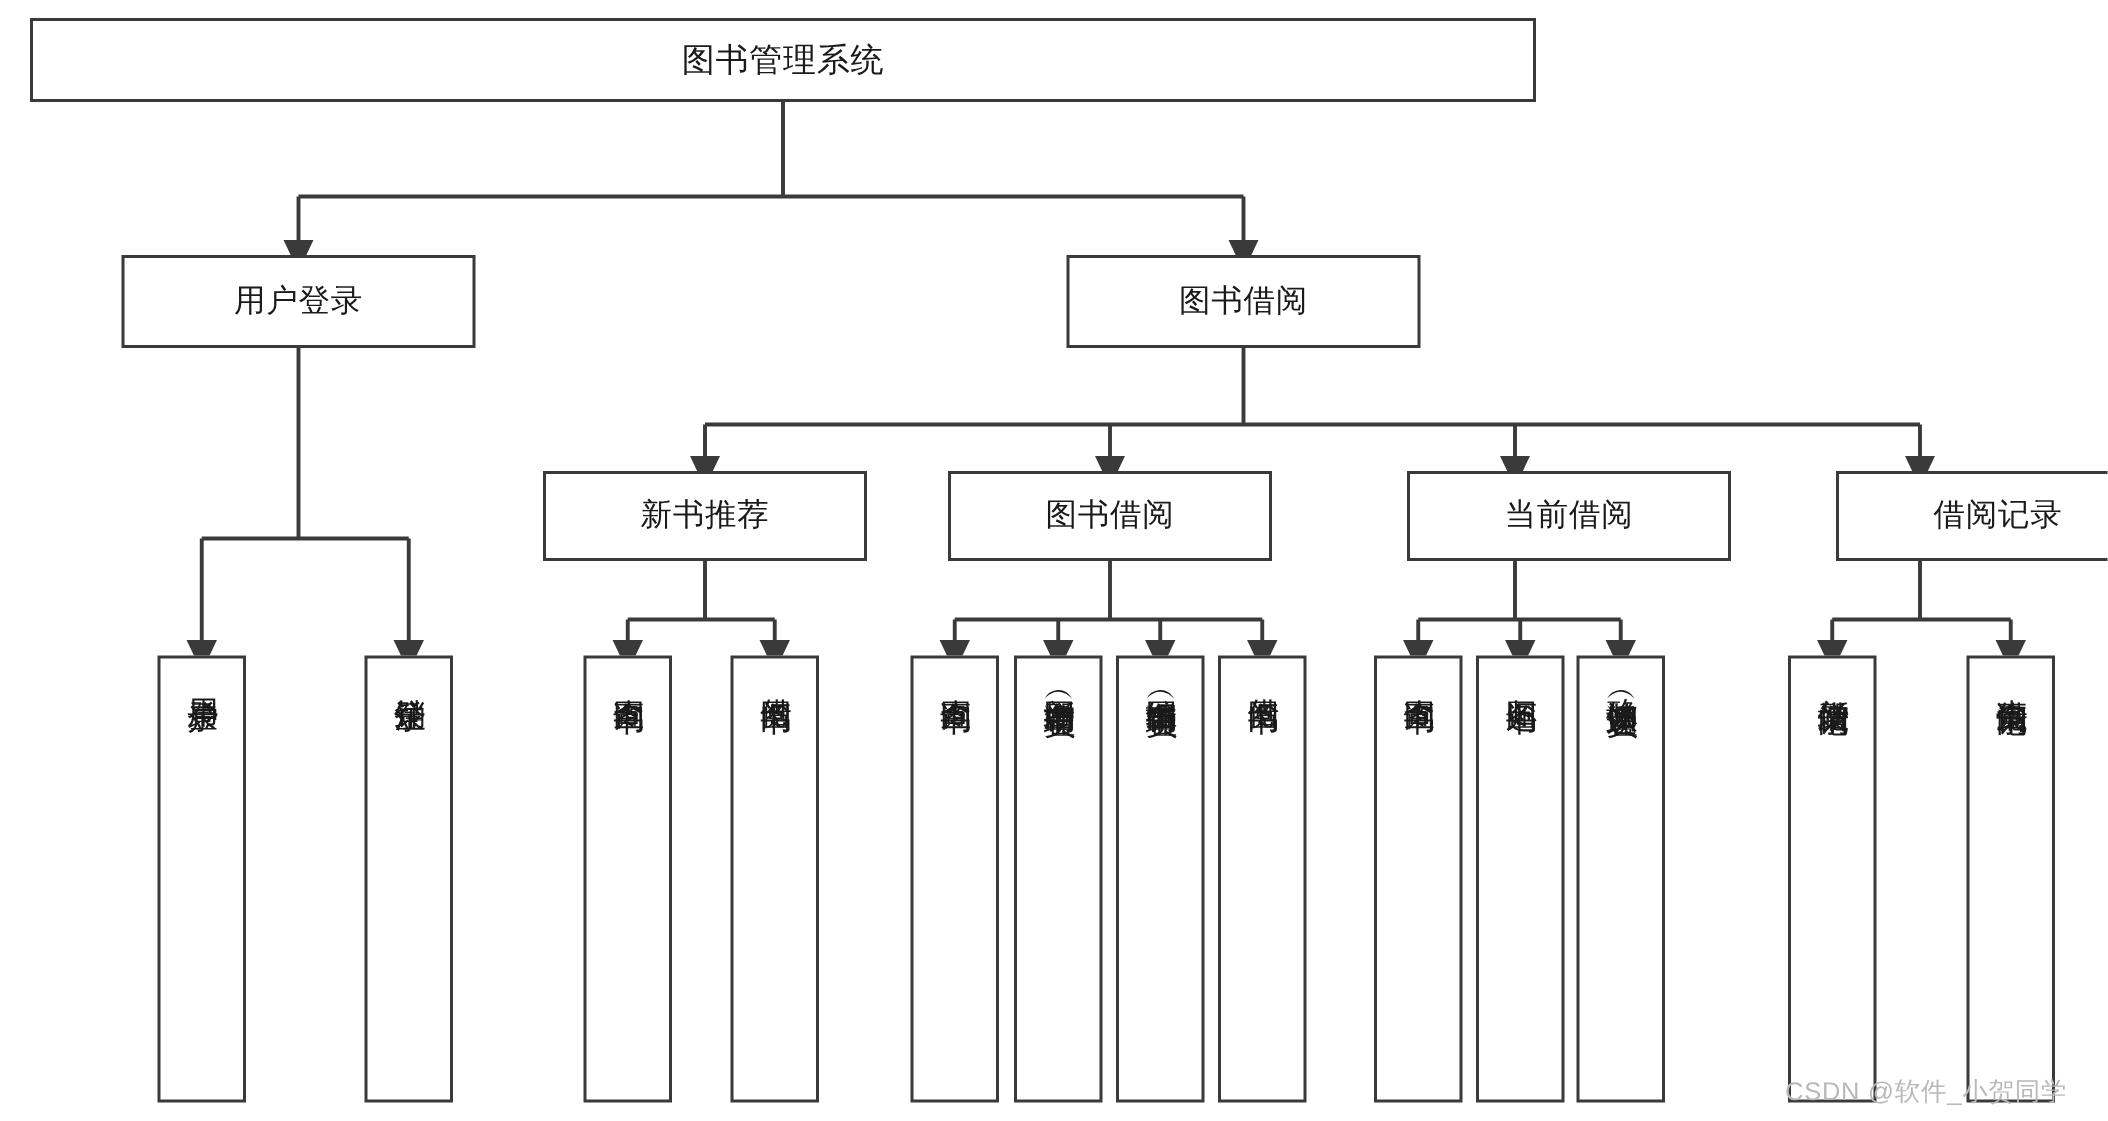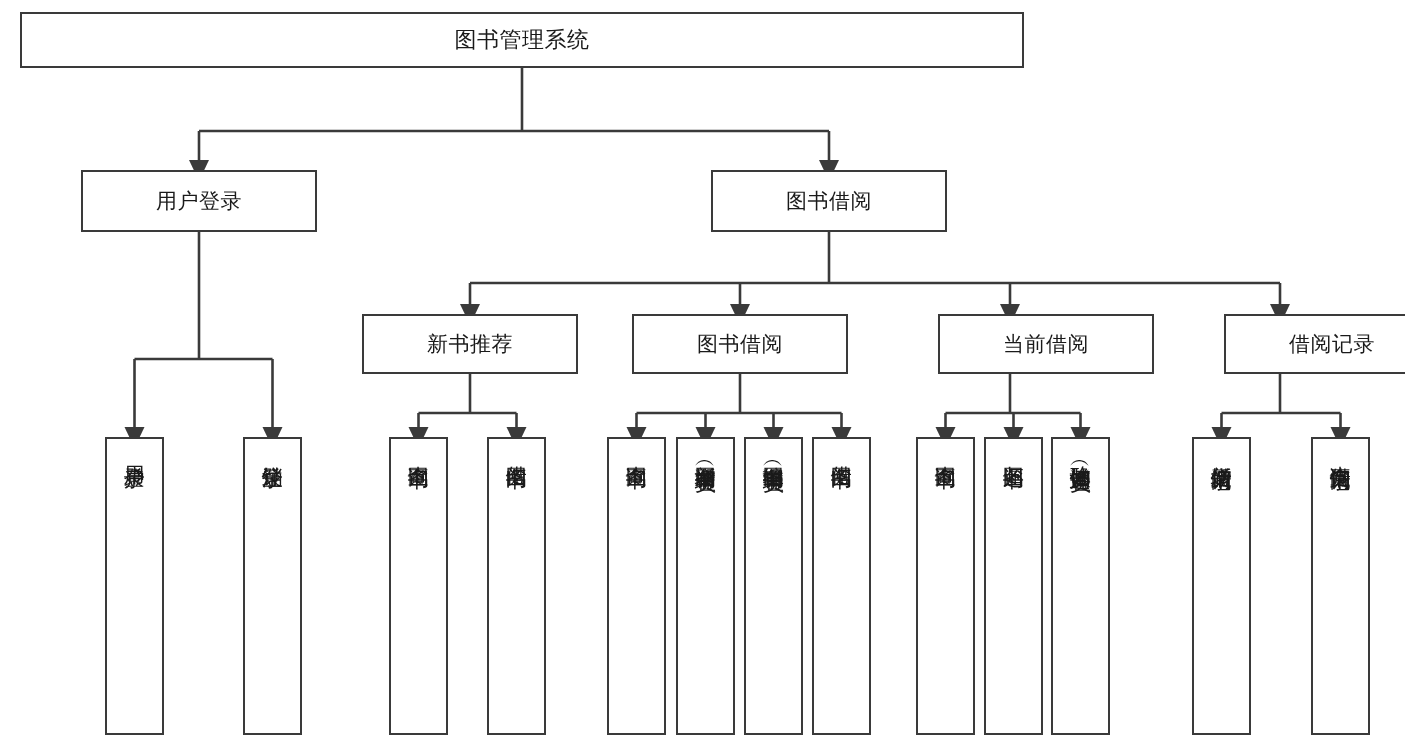--- a/index.html
+++ b/index.html
@@ -175,14 +175,15 @@
         <span class="label">确认归还（管理员）</span>
       </div>
       <div class="node vert" style="left: 1192px; top: 437px; width: 59px; height: 298px;">
         <span class="label">新增借阅记录</span>
       </div>
       <div class="node vert" style="left: 1311px; top: 437px; width: 59px; height: 298px;">
         <span class="label">查询借阅记录</span>
       </div>
     </div>
 
+  <div class="watermark" style="left: 1190px; top: 716px; color: rgb(185, 185, 185);">CSDN @软件_小贺同学</div>
 
 </div>
 
 </body></html>

